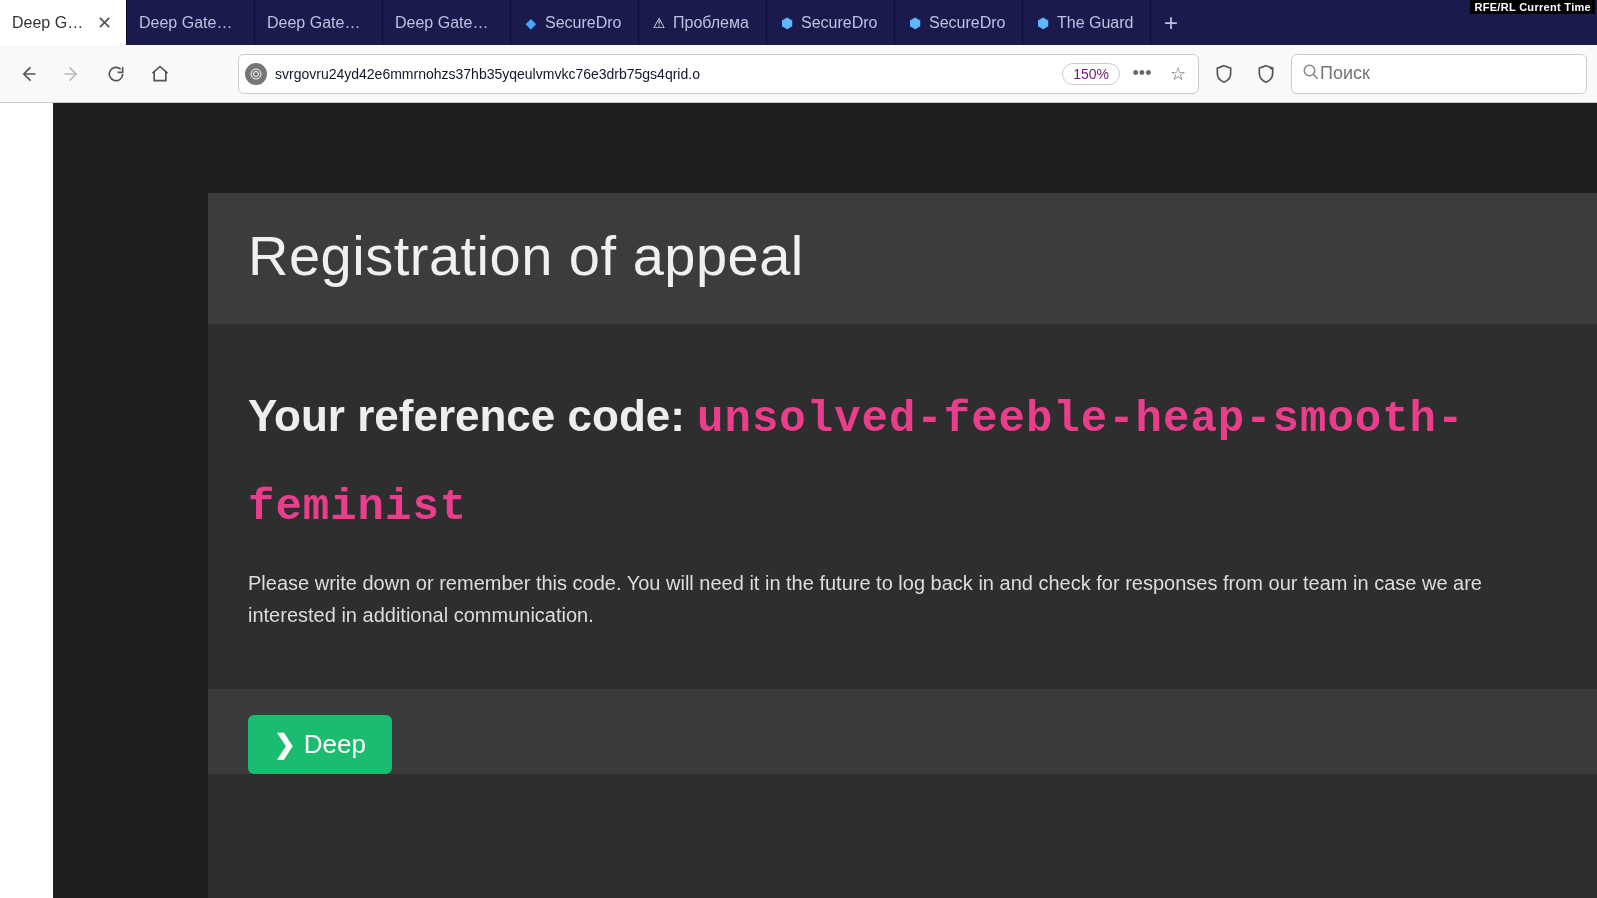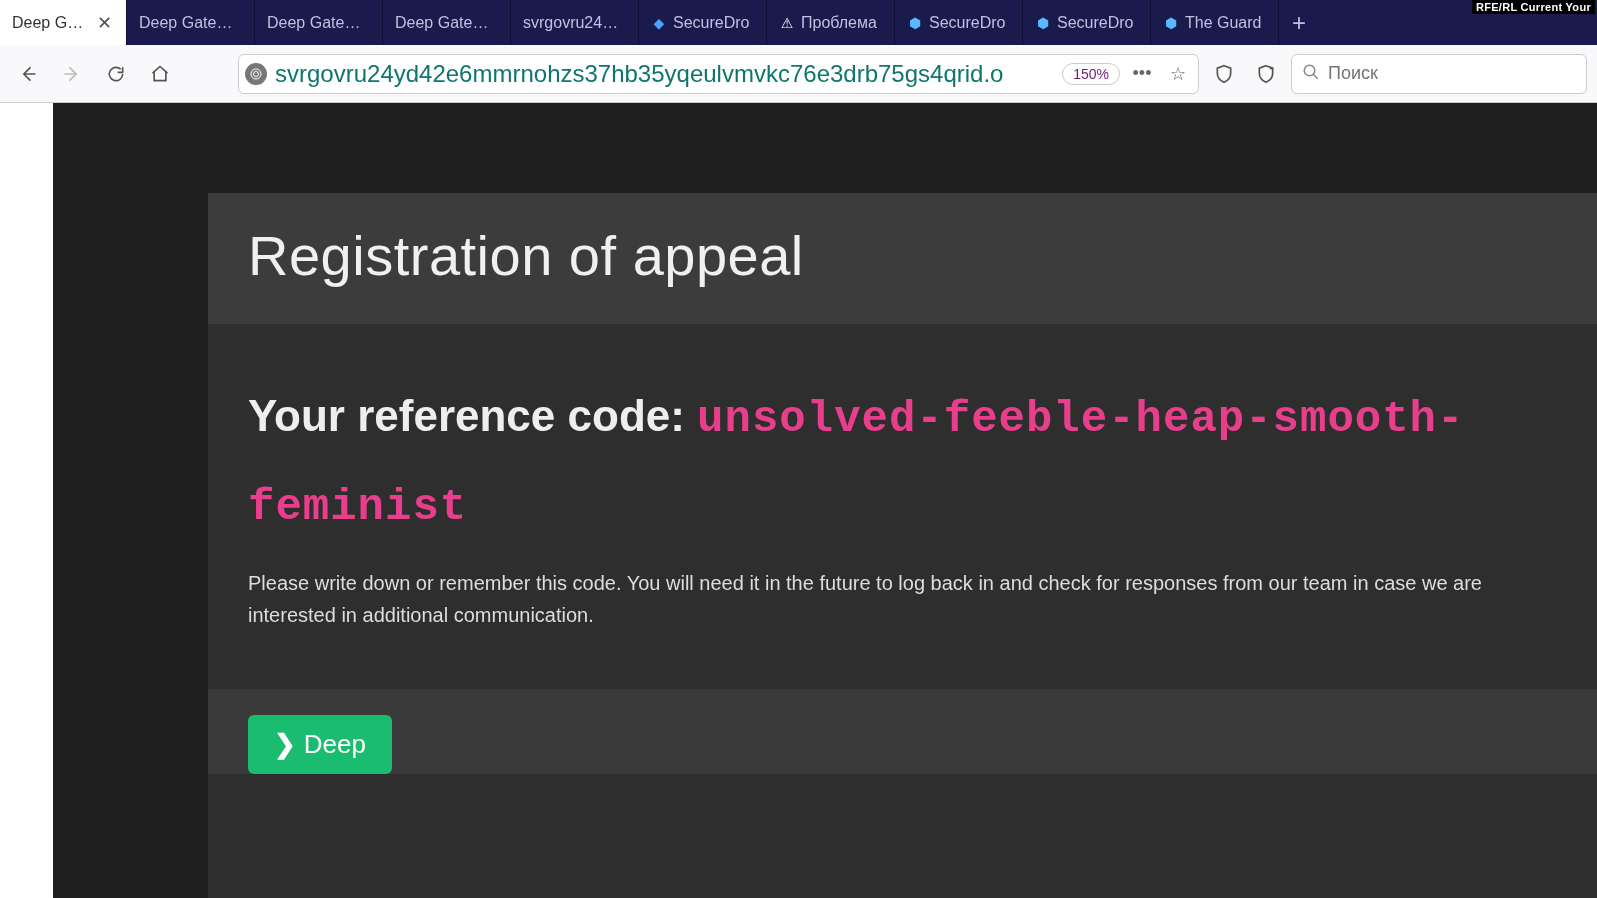--- a/index.html
+++ b/index.html
@@ -22,30 +22,30 @@
 .toolbar { display: flex; align-items: center; height: 58px; padding: 0 10px; gap: 8px; border-bottom: 1px solid #ccc; background: #f9f9fb; }
 .nav-btn { width: 36px; height: 36px; display: flex; align-items: center; justify-content: center; border-radius: 4px; color: #555; cursor: pointer; }
 .nav-btn.disabled { color: #bbb; cursor: default; }
 .nav-btn svg { width: 20px; height: 20px; }
 
 .urlbox {
   flex: 1; display: flex; align-items: center; height: 40px;
   border: 1px solid #ccc; border-radius: 6px; background: #fff; padding: 0 6px; gap: 8px; min-width: 0;
 }
 .urlbox .identity { width: 22px; height: 22px; border-radius: 50%; background: #777; flex: 0 0 22px; display: flex; align-items: center; justify-content: center; }
-.urlbox .url { flex: 1; font-size: 24px; color: #0f766e; white-space: nowrap; overflow: hidden; text-overflow: ellipsis; }
+.urlbox .url { flex: 1; font-size: 14px; color: #0f172a; white-space: nowrap; overflow: hidden; text-overflow: ellipsis; }
 .urlbox .zoom-badge { border: 1px solid #ccc; border-radius: 12px; padding: 2px 10px; font-size: 14px; color: #701a75; }
 .urlbox .urlaction { width: 28px; height: 28px; display: flex; align-items: center; justify-content: center; color: #666; cursor: pointer; font-size: 18px; }
 
 .page-action { width: 34px; height: 34px; display: flex; align-items: center; justify-content: center; color: #555; cursor: pointer; }
 .page-action svg { width: 20px; height: 20px; }
 
 .searchbox {
   width: 296px; display: flex; align-items: center; height: 40px;
-  border: 1px solid #ccc; border-radius: 6px; background: #fff; padding: 0 10px; gap: 8px;
+  border: 1px solid #ccc; border-radius: 6px; background: #fff; padding: 0 10px; gap: 0;
 }
 .searchbox input { border: none; outline: none; font-size: 18px; flex: 1; color: #333; background: transparent; }
 .searchbox .sicon { color: #888; }
 
 
 .viewport { position: absolute; top: 103px; left: 0; right: 0; bottom: 0; background: #fff; }
 .page-outer { position: absolute; top: 0; left: 53px; right: 0; bottom: 0; background: #1f1f1f; }
 .card {
   position: absolute; top: 90px; left: 155px; right: 0; bottom: 0;
   background: #2e2e2e; color: #eee;
@@ -63,38 +63,35 @@
   background: #1abc6f; color: #fff; border: none; border-radius: 6px;
   padding: 14px 26px; font-size: 26px; cursor: pointer; display: inline-flex; align-items: center; gap: 8px;
 }
 .next-btn .chev { font-weight: bold; }
 
 .watermark { position: absolute; top: 0; right: 2px; background: #000; color: #fff; font-size: 11px; padding: 1px 4px; font-weight: bold; letter-spacing: 0.3px; z-index: 50; }
 </style>
 </head>
 <body>
 
-<div class="watermark">RFE/RL Current Your</div>
+<div class="watermark">RFE/RL Current Time</div>
 
 <div class="tabstrip">
   <div class="tab active">
     <span class="tab-label">Deep Gate</span>
     <span class="close">✕</span>
   </div>
   <div class="tab">
     <span class="tab-label">Deep Gateway</span>
   </div>
   <div class="tab">
     <span class="tab-label">Deep Gateway</span>
   </div>
   <div class="tab">
     <span class="tab-label">Deep Gateway</span>
-  </div>
-  <div class="tab">
-    <span class="tab-label">svrgovru24yd4</span>
   </div>
   <div class="tab">
     <span class="favicon" style="color:#4aa3ff;">◆</span>
     <span class="tab-label">SecureDro</span>
   </div>
   <div class="tab">
     <span class="favicon" style="color:#fff;">⚠</span>
     <span class="tab-label">Проблема</span>
   </div>
   <div class="tab">

